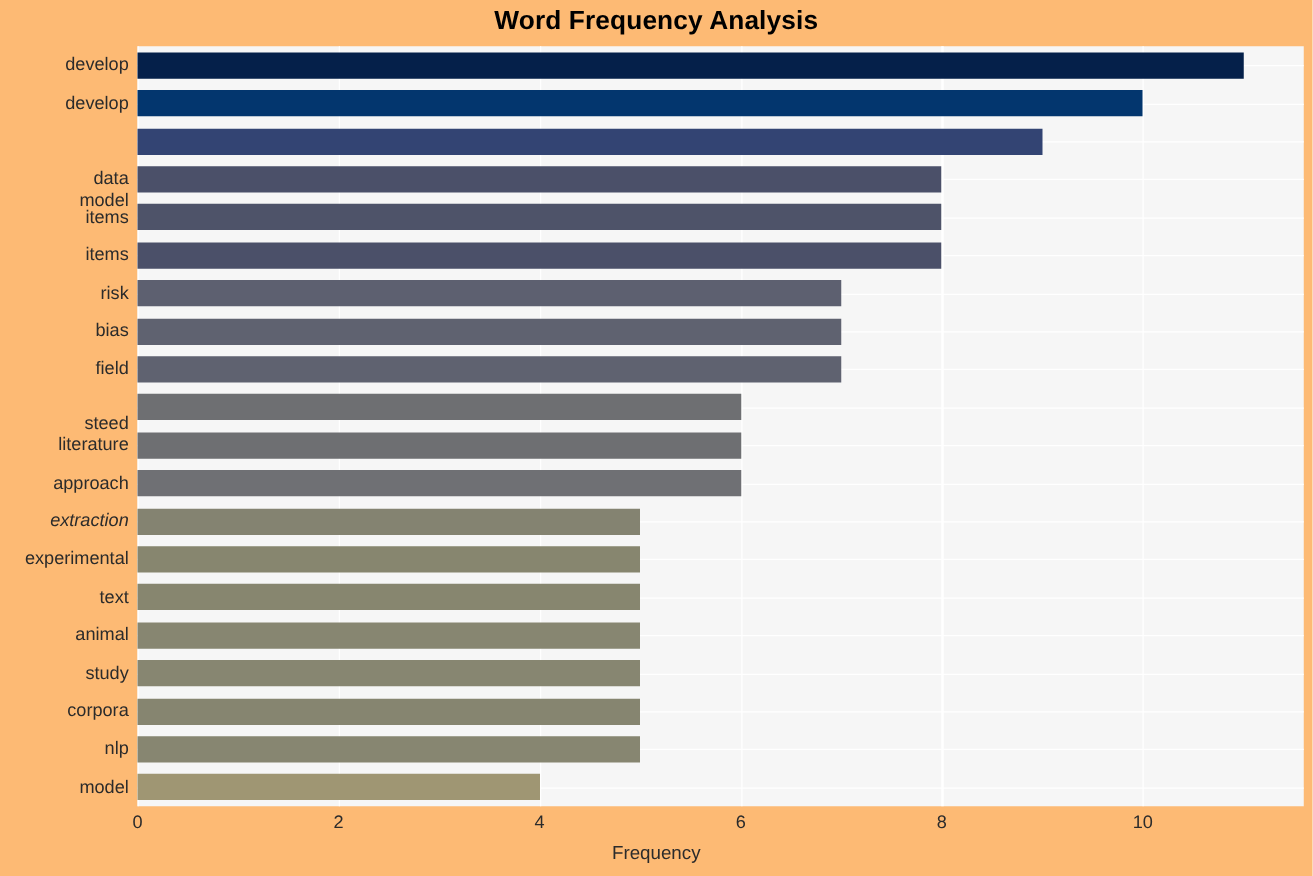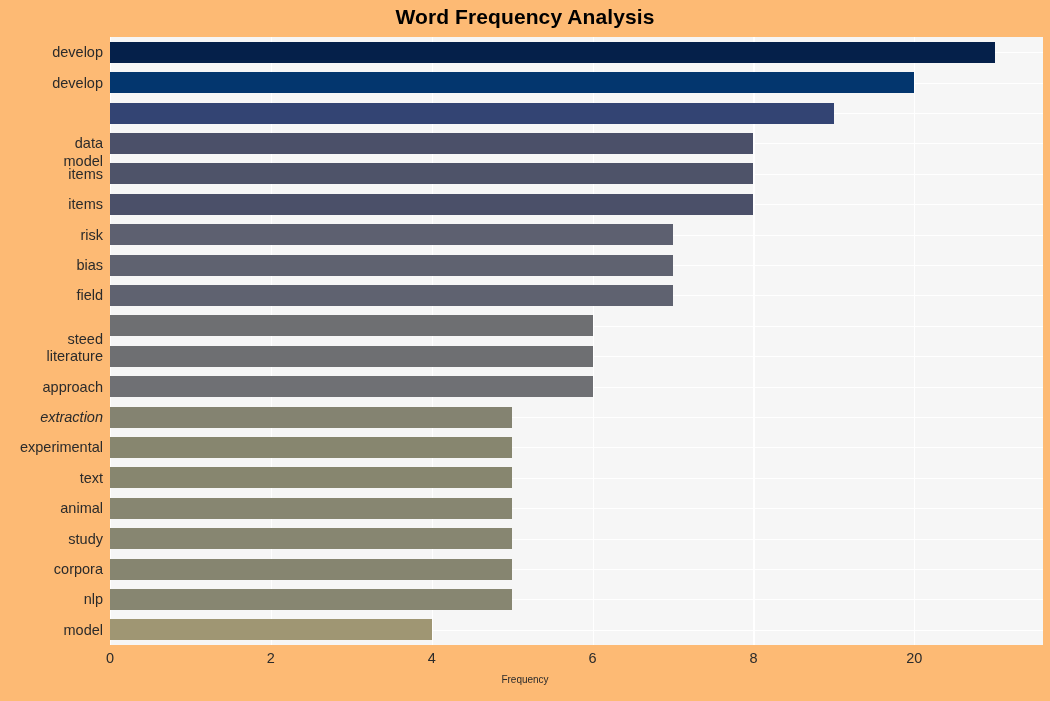--- a/index.html
+++ b/index.html
@@ -97,21 +97,21 @@
     font-size: 14.5px;
     color: #2b2b2b;
     white-space: nowrap;
   }
   #xaxis-title {
     position: absolute;
     top: 674px;
     left: 0;
     width: 1050px;
     text-align: center;
-    font-size: 10px;
+    font-size: 15px;
     color: #2b2b2b;
   }
 </style>
 </head>
 <body>
 
 <div id="figure">
 
   <div id="chart-title">Word Frequency Analysis</div>
 
@@ -189,18 +189,18 @@
       <div class="ytick-label" style="top: 524px;">corpora</div>
       <div class="ytick-label" style="top: 554.4px;">nlp</div>
       <div class="ytick-label" style="top: 584.8px;">model</div>
     </div>
   <div id="xlabels">
       <div class="xtick-label" style="left: 110px;">0</div>
       <div class="xtick-label" style="left: 270.862px;">2</div>
       <div class="xtick-label" style="left: 431.724px;">4</div>
       <div class="xtick-label" style="left: 592.586px;">6</div>
       <div class="xtick-label" style="left: 753.448px;">8</div>
-      <div class="xtick-label" style="left: 914.31px;">20</div>
+      <div class="xtick-label" style="left: 914.31px;">10</div>
     </div>
 
   <div id="xaxis-title">Frequency</div>
 
 </div>
 
 </body></html>

